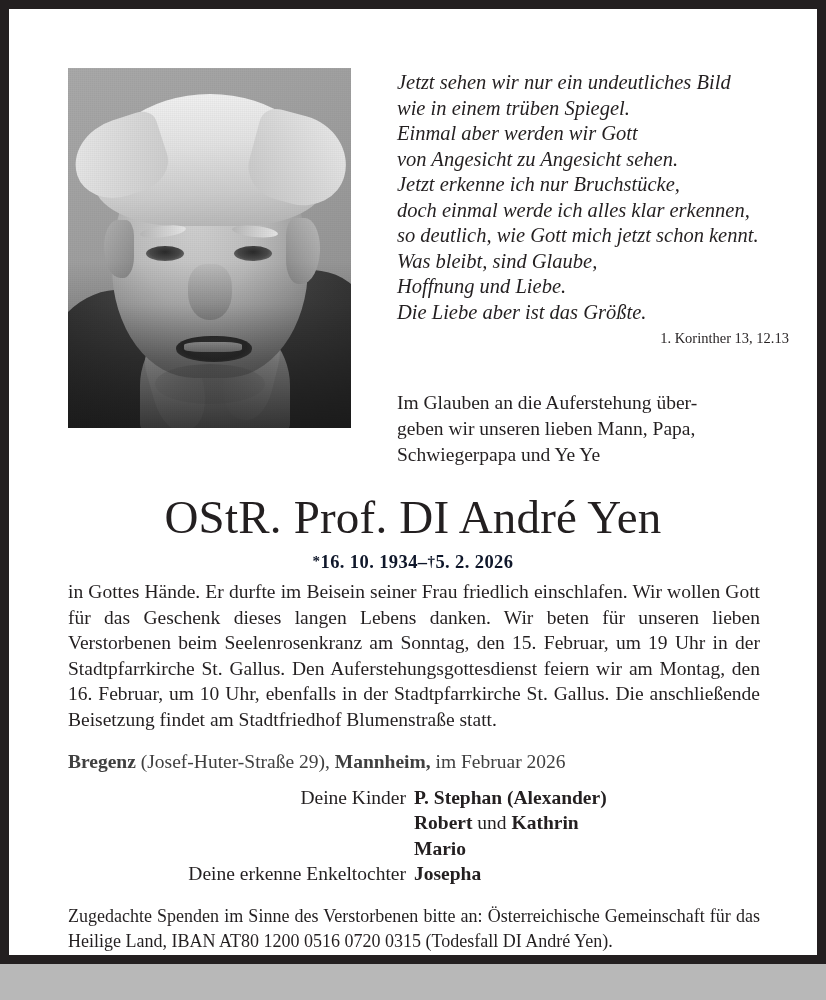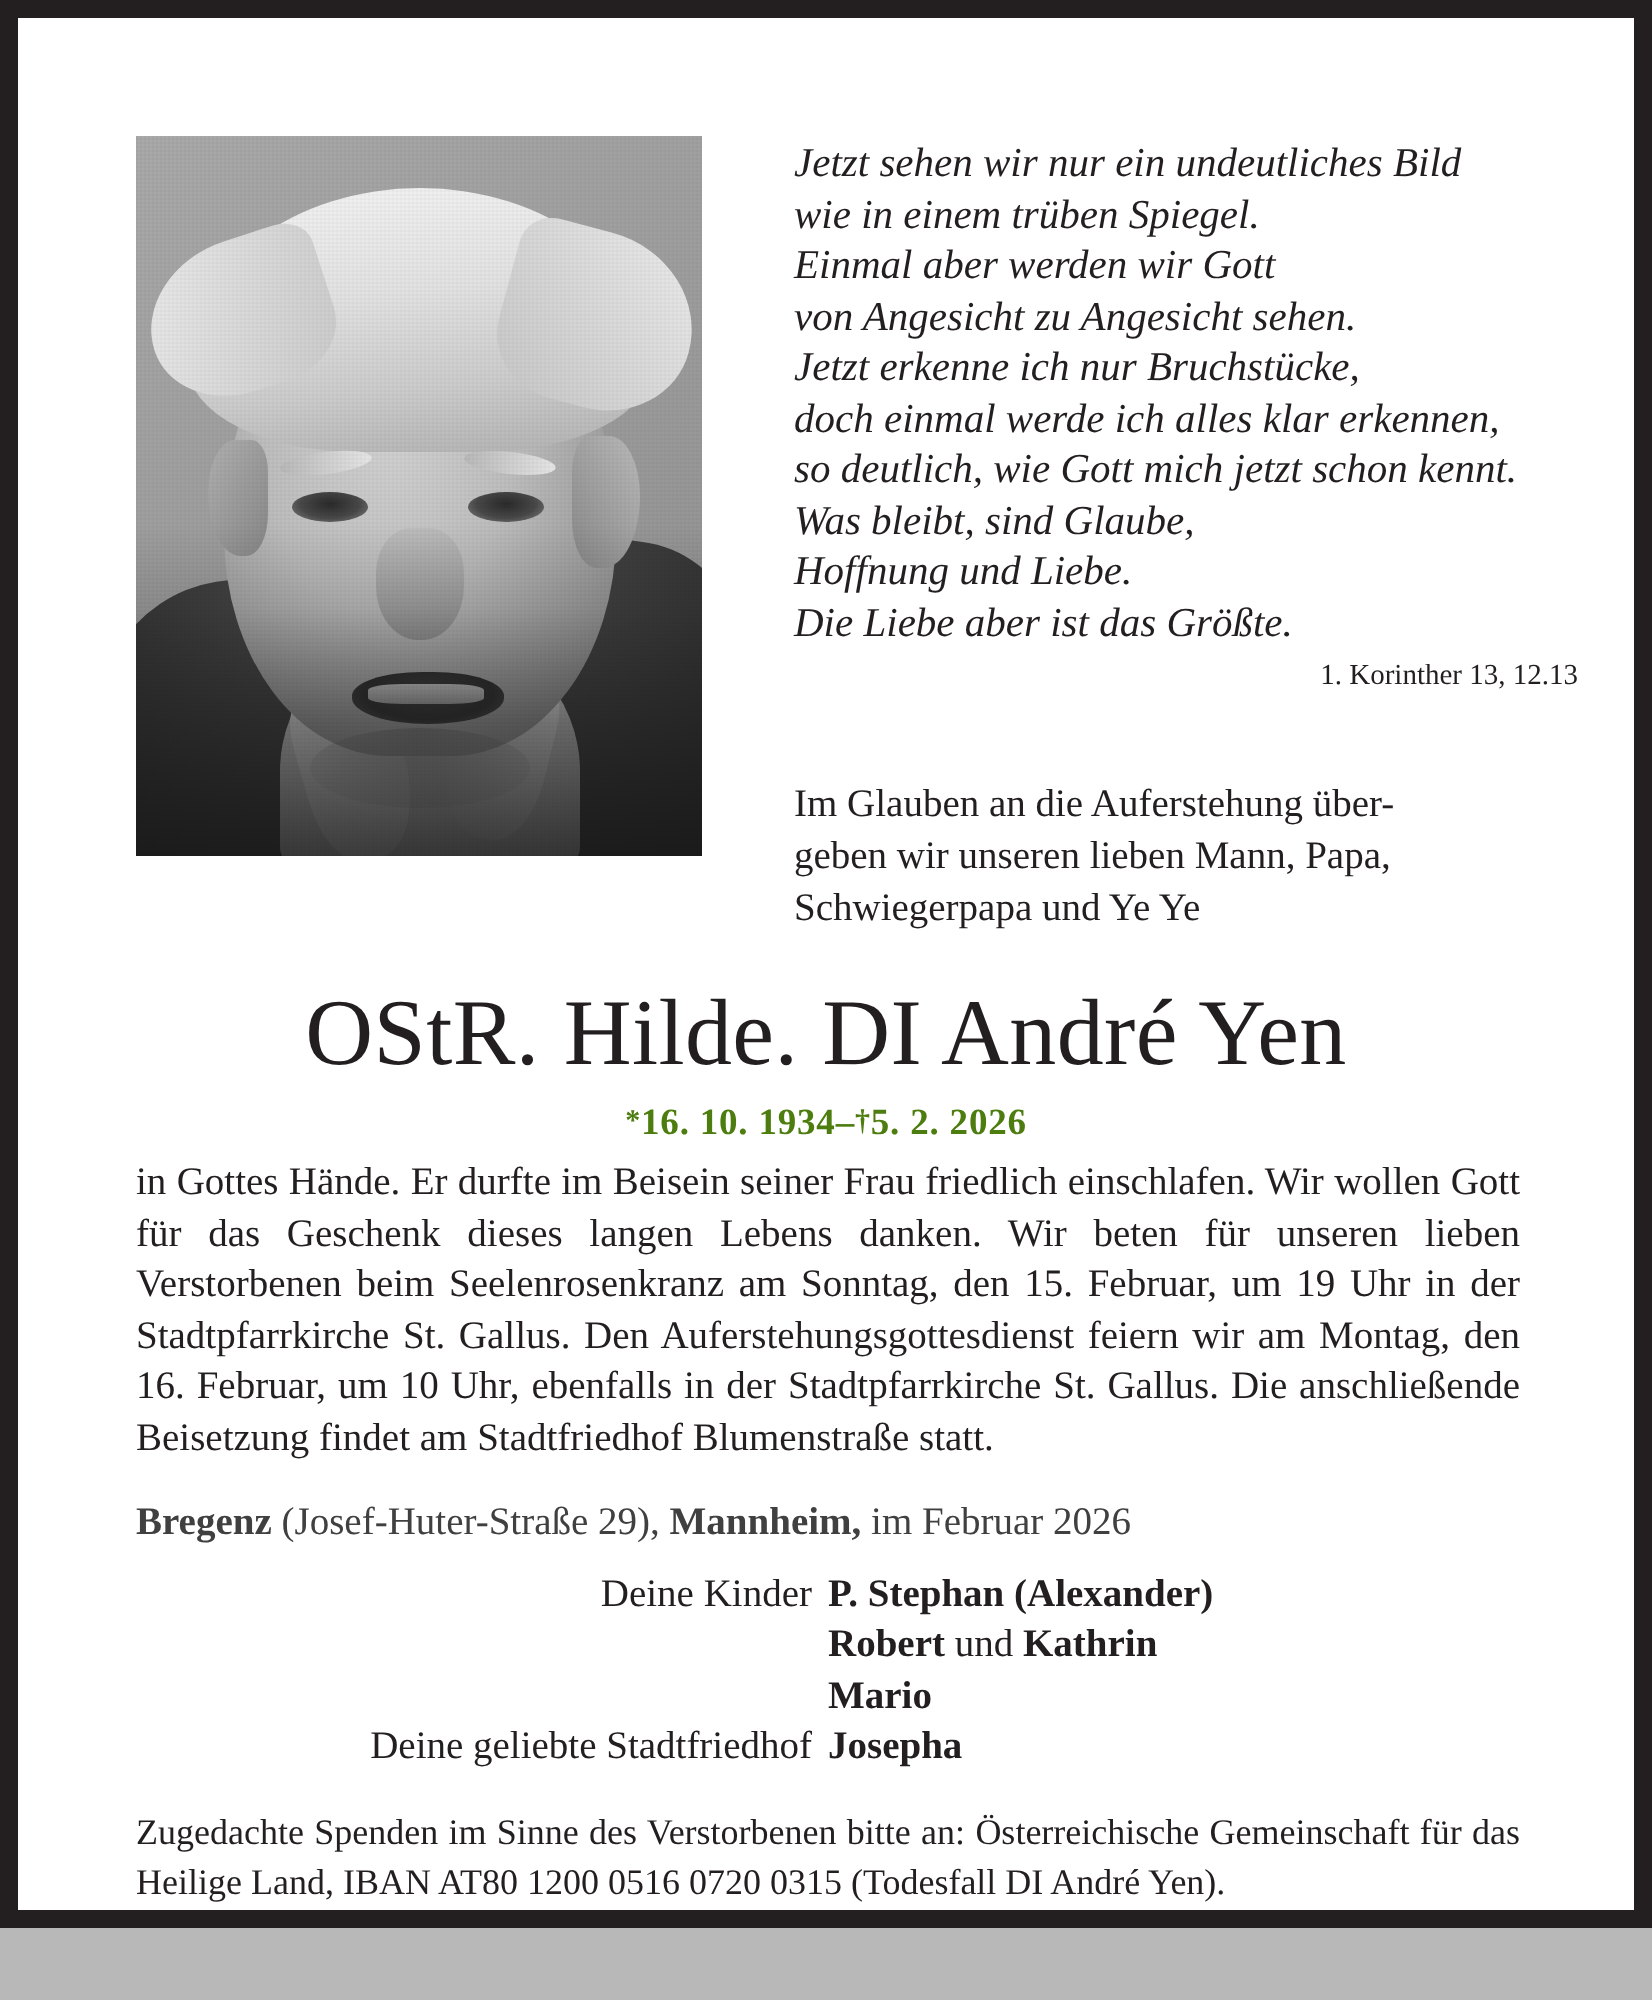--- a/index.html
+++ b/index.html
@@ -261,21 +261,21 @@
     line-height: 54px;
     letter-spacing: 0.2px;
     color: #231f20;
     font-weight: 400;
   }
   .dates {
     font-family: "Liberation Serif", serif;
     font-weight: bold;
     font-size: 18.5px;
     letter-spacing: 0.4px;
-    color: #4d7c0f;
+    color: #0f172a;
     margin-top: 8px;
   }
   .dates .sym { font-size: 15px; vertical-align: 2px; }
 
   
   .body-wrap {
     padding: 0 57px 0 59px;
   }
   .body-text {
     font-family: "Liberation Serif", serif;
@@ -378,21 +378,21 @@
 Die Liebe aber ist das Größte.</div>
         <div class="verse-ref">1. Korinther 13, 12.13</div>
         <div class="intro">Im Glauben an die Auferstehung über-
 geben wir unseren lieben Mann, Papa,
 Schwiegerpapa und Ye Ye</div>
       </div>
 
     </div>
 
     <div class="name-block">
-      <div class="deceased-name">OStR. Hilde. DI André Yen</div>
+      <div class="deceased-name">OStR. Prof. DI André Yen</div>
       <div class="dates">
         <span class="sym">*</span><span>16. 10. 1934</span><span>–</span><span class="sym">†</span><span>5. 2. 2026</span>
       </div>
     </div>
 
     <div class="body-wrap">
 
       <div class="body-text">in Gottes Hände. Er durfte im Beisein seiner Frau friedlich einschlafen. Wir wollen Gott für das Geschenk dieses langen Lebens danken. Wir beten für unseren lieben Verstorbenen beim Seelenrosenkranz am Sonntag, den 15. Februar, um 19 Uhr in der Stadtpfarrkirche St. Gallus. Den Auferstehungsgottesdienst feiern wir am Montag, den 16. Februar, um 10 Uhr, ebenfalls in der Stadtpfarrkirche St. Gallus. Die anschließende Beisetzung findet am Stadtfriedhof Blumenstraße statt.</div>
 
       <div class="place-line">
@@ -407,21 +407,21 @@
           </tr>
           <tr>
             <td class="label"></td>
             <td class="value"><span>Robert</span><span class="reg"> und </span><span>Kathrin</span></td>
           </tr>
           <tr>
             <td class="label"></td>
             <td class="value">Mario</td>
           </tr>
           <tr>
-            <td class="label">Deine geliebte Stadtfriedhof</td>
+            <td class="label">Deine erkenne Enkeltochter</td>
             <td class="value">Josepha</td>
           </tr>
         </tbody>
       </table>
 
       <div class="donation">Zugedachte Spenden im Sinne des Verstorbenen bitte an: Österreichische Gemeinschaft für das Heilige Land, IBAN AT80 1200 0516 0720 0315 (Todesfall DI André Yen).</div>
 
     </div>
 
   </div>

